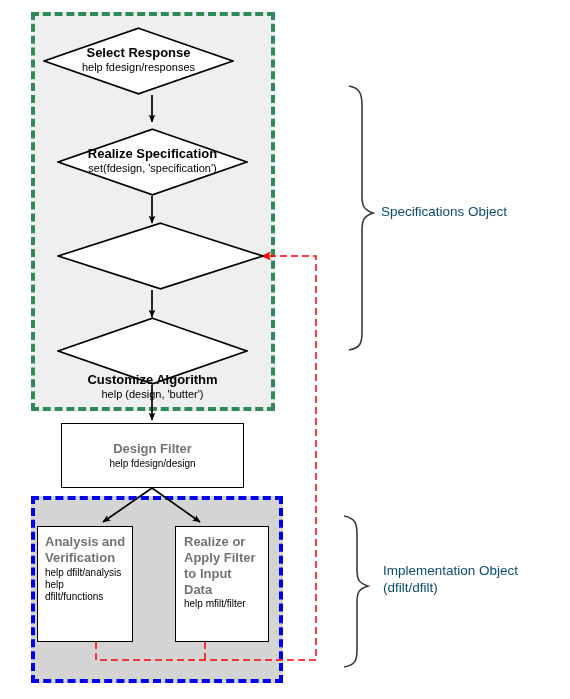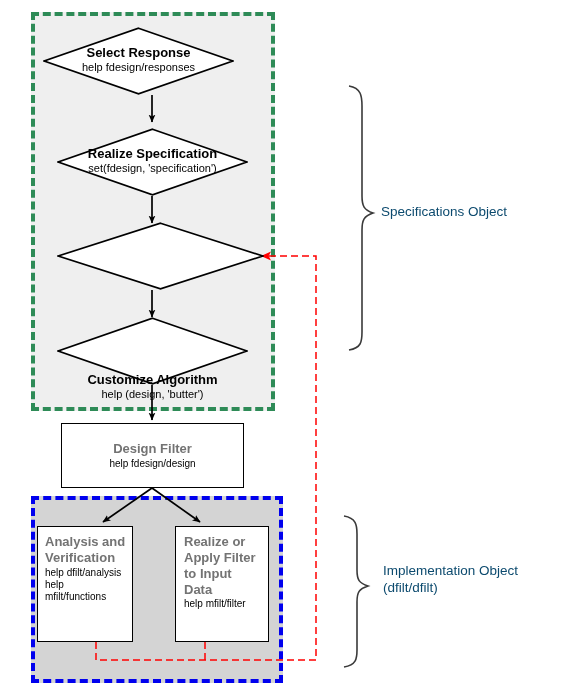--- a/index.html
+++ b/index.html
@@ -210,21 +210,21 @@
 
   <div class="box" id="design-filter">
     <span class="box-title">Design Filter</span>
     <span class="box-sub">help fdesign/design</span>
   </div>
 
   <div class="box" id="analysis-box">
     <div class="box-title">Analysis and Verification</div>
     <div class="box-sub">help dfilt/analysis</div>
     <div class="box-sub" style="margin-top:0;">help</div>
-    <div class="box-sub" style="margin-top:0;">mfilt/functions</div>
+    <div class="box-sub" style="margin-top:0;">dfilt/functions</div>
   </div>
 
   <div class="box" id="realize-box">
     <div class="box-title">Realize or Apply Filter to Input Data</div>
     <div class="box-sub">help mfilt/filter</div>
   </div>
 
   <div class="brace-label" id="spec-label">Specifications Object</div>
 
   <div class="brace-label" id="impl-label">Implementation Object

